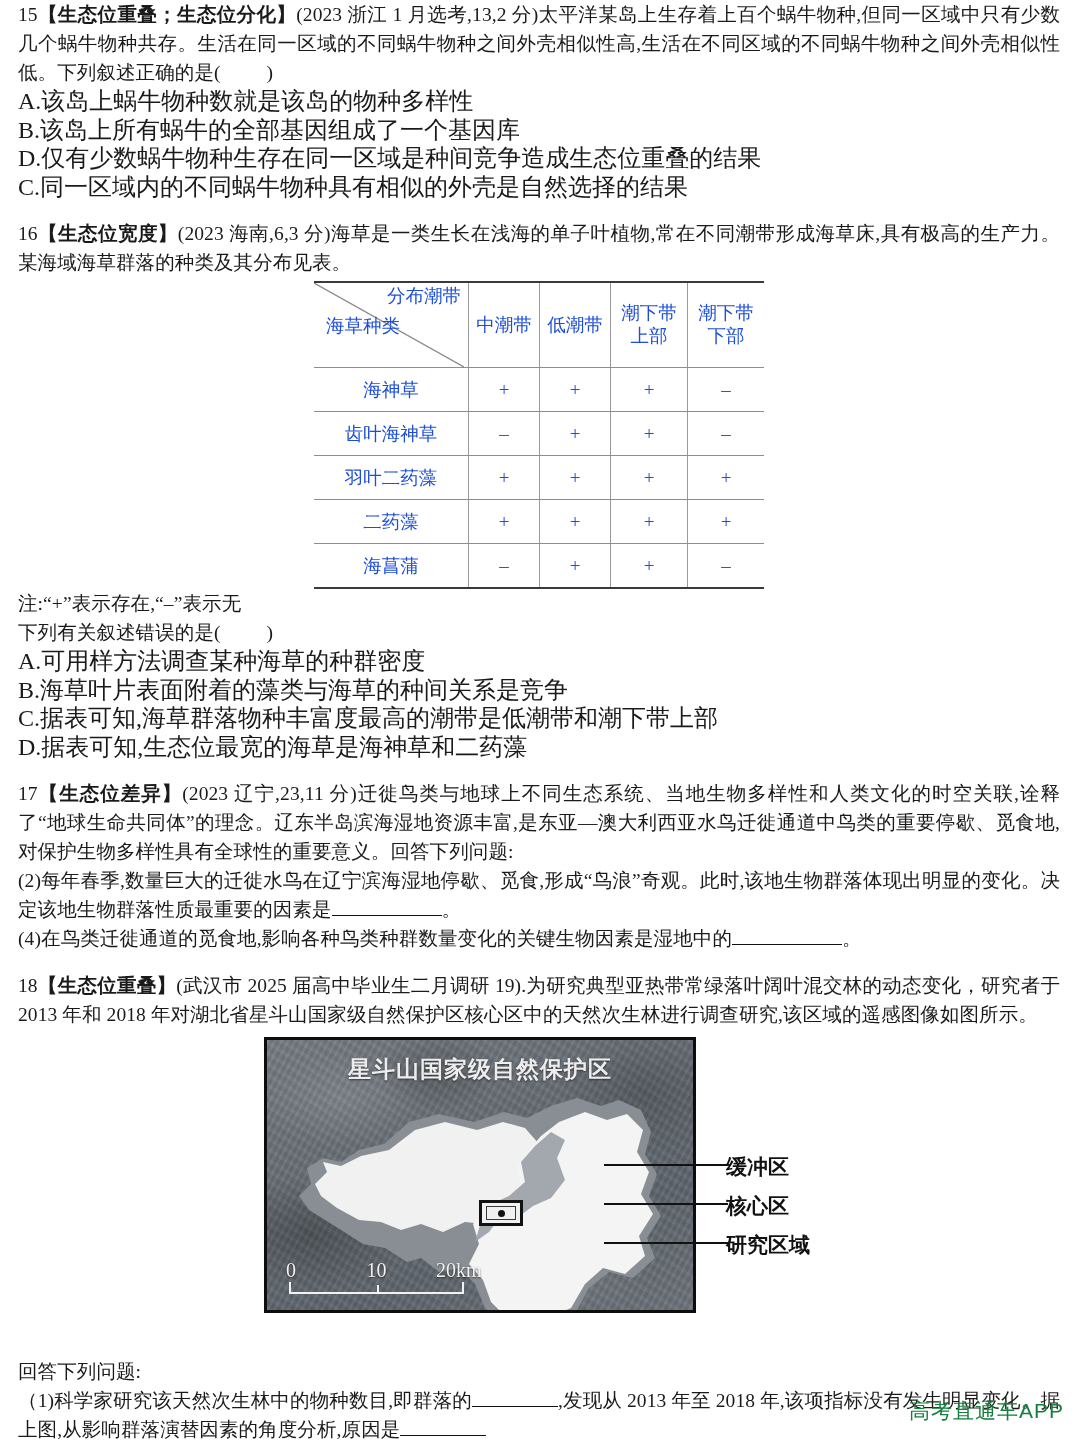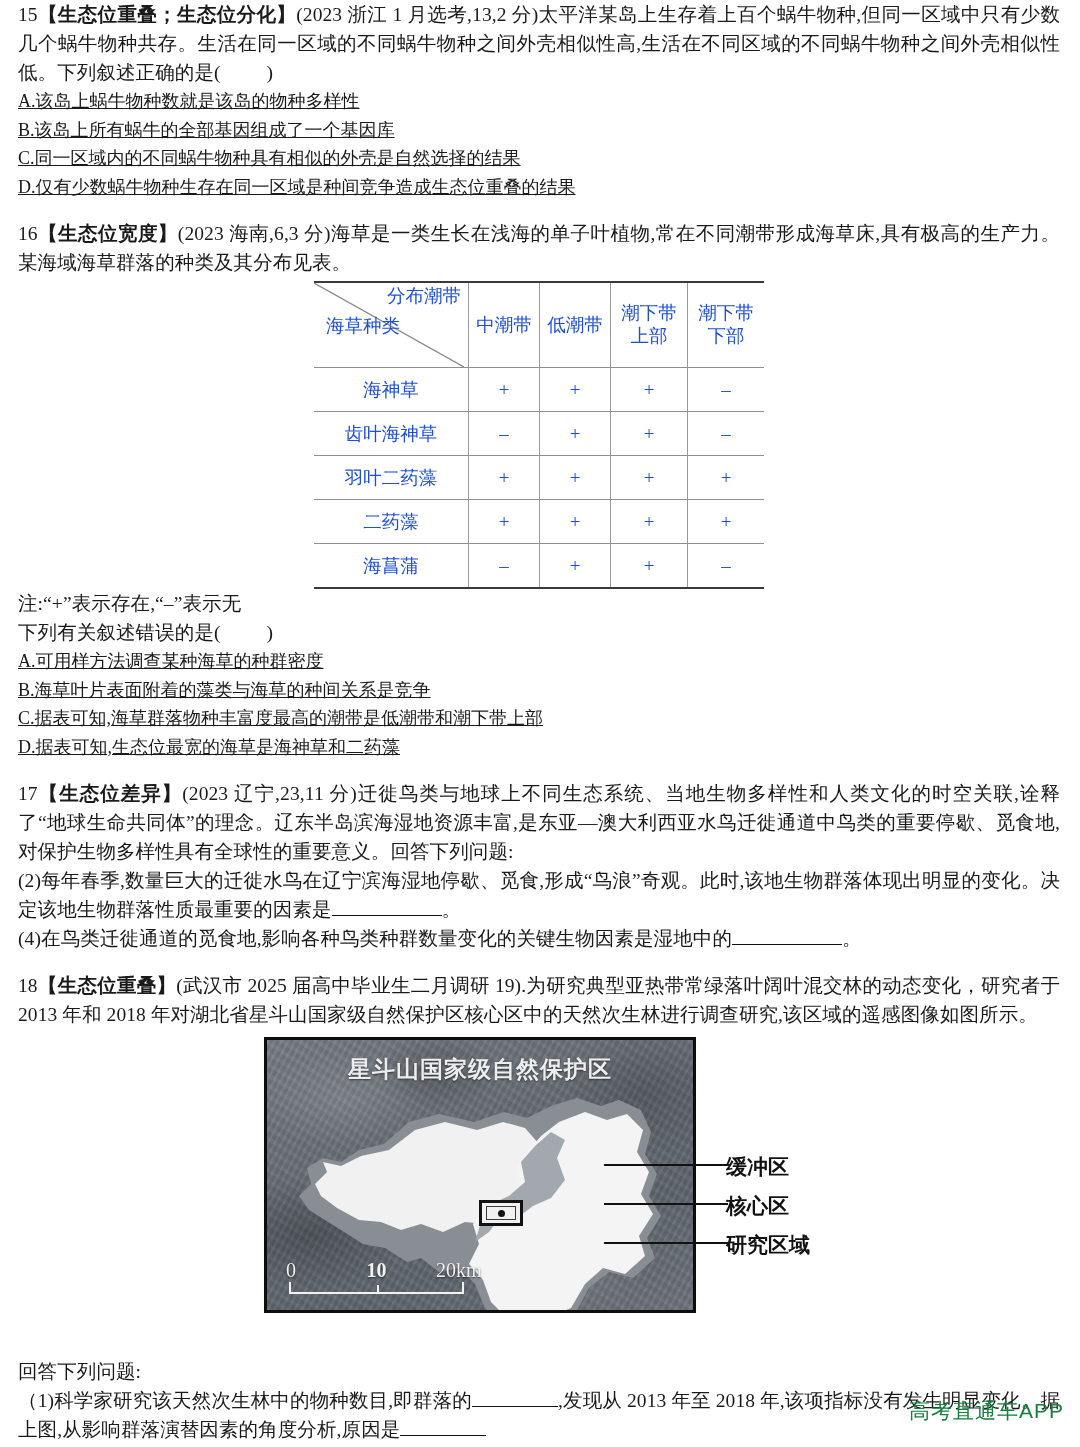--- a/index.html
+++ b/index.html
@@ -26,23 +26,22 @@
     padding: 0 20px 0 18px;
   }
   .para {
     font-size: 19.5px;
     line-height: 29px;
     text-align: justify;
     text-justify: inter-character;
     letter-spacing: 0.1px;
   }
   .opt {
-    font-size: 18px;
+    font-size: 24px;
     line-height: 28.5px;
-    text-decoration: underline;
   }
   .bold {
     font-weight: bold;
   }
   .gap {
     display: inline-block;
     width: 46px;
   }
   .blank-u {
     display: inline-block;
@@ -284,22 +283,22 @@
 <body>
 
 <div class="page">
 
   <div class="q-block">
     <div class="para">
       <span>15</span><span class="bold">【生态位重叠；生态位分化】</span><span>(2023 浙江 1 月选考,13,2 分)</span><span>太平洋某岛上生存着上百个蜗牛物种,但同一区域中只有少数几个蜗牛物种共存。生活在同一区域的不同蜗牛物种之间外壳相似性高,生活在不同区域的不同蜗牛物种之间外壳相似性低。下列叙述正确的是(</span><span class="gap"></span><span>)</span>
     </div>
     <div class="opt">A.该岛上蜗牛物种数就是该岛的物种多样性</div>
     <div class="opt">B.该岛上所有蜗牛的全部基因组成了一个基因库</div>
+    <div class="opt">D.仅有少数蜗牛物种生存在同一区域是种间竞争造成生态位重叠的结果</div>
     <div class="opt">C.同一区域内的不同蜗牛物种具有相似的外壳是自然选择的结果</div>
-    <div class="opt">D.仅有少数蜗牛物种生存在同一区域是种间竞争造成生态位重叠的结果</div>
   </div>
 
   <div class="sp-18"></div>
 
   <div class="q-block">
     <div class="para">
       <span>16</span><span class="bold">【生态位宽度】</span><span>(2023 海南,6,3 分)</span><span>海草是一类生长在浅海的单子叶植物,常在不同潮带形成海草床,具有极高的生产力。某海域海草群落的种类及其分布见表。</span>
     </div>
 
     <div class="tbl-wrap">
@@ -422,21 +421,21 @@
       <div class="map-title">星斗山国家级自然保护区</div>
 
       <div class="study-box">
         <div class="inner"></div>
         <div class="dot"></div>
       </div>
 
       <div class="scale">
         <div class="scale-nums">
           <span style="left:2px;">0</span>
-          <span style="left:50%;font-weight:bold;">10</span>
+          <span style="left:50%;">10</span>
           <span style="left:97%;">20km</span>
         </div>
         <div class="scale-bar">
           <div class="mid"></div>
         </div>
       </div>
     </div>
 
     <svg class="leaders" viewBox="0 0 190 312">
       <line x1="4" y1="128" x2="128" y2="128" stroke="#111" stroke-width="2"></line>

